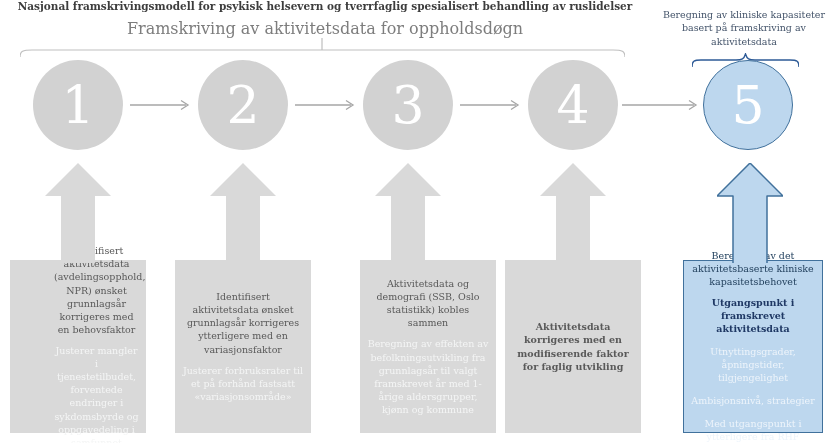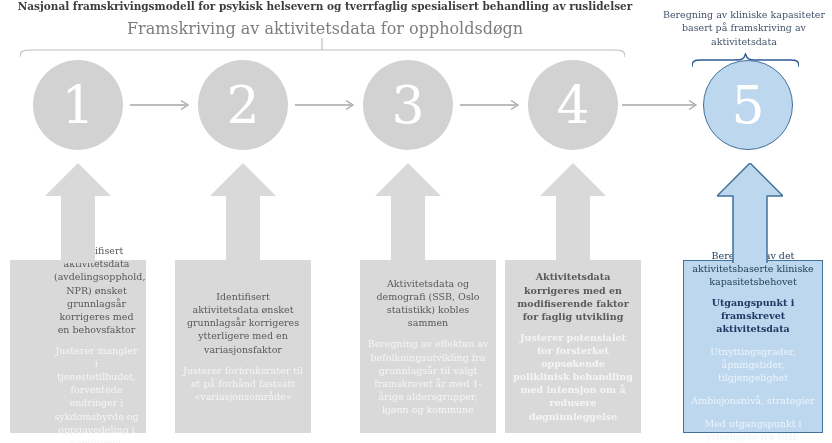--- a/index.html
+++ b/index.html
@@ -102,21 +102,20 @@
   <div class="abs box" style="left:175px;width:136px;align-items:center;">
     <p class="dark">Identifisert aktivitetsdata ønsket grunnlagsår korrigeres ytterligere med en variasjonsfaktor</p>
     <p class="light">Justerer forbruksrater til et på forhånd fastsatt «variasjonsområde»</p>
   </div>
   <div class="abs box" style="left:340px;width:136px;margin-left:20px;">
     <p class="dark">Aktivitetsdata og demografi (SSB, Oslo statistikk) kobles sammen</p>
     <p class="light">Beregning av effekten av befolkningsutvikling fra grunnlagsår til valgt framskrevet år med 1-årige aldersgrupper, kjønn og kommune</p>
   </div>
   <div class="abs box" style="left:505px;width:136px;font-weight:bold;">
     <p class="dark">Aktivitetsdata korrigeres med en modifiserende faktor for faglig utvikling</p>
-    <p class="light">Justerer potensialet for forsterket oppsøkende poliklinisk behandling med intensjon om å redusere døgninnleggelse</p>
   </div>
   <div class="abs box blue" style="left:683px;width:140px;">
     <p class="navy">Beregning av det aktivitetsbaserte kliniske kapasitetsbehovet</p>
     <p class="navy-bold">Utgangspunkt i framskrevet aktivitetsdata</p>
     <p class="light">Utnyttingsgrader, åpningstider, tilgjengelighet</p>
     <p class="light">Ambisjonsnivå, strategier</p>
     <p class="light">Med utgangspunkt i ytterligere fra RHF</p>
   </div>
 
   <svg class="abs block-arrow" style="left:45px;" viewBox="0 0 66 100">

